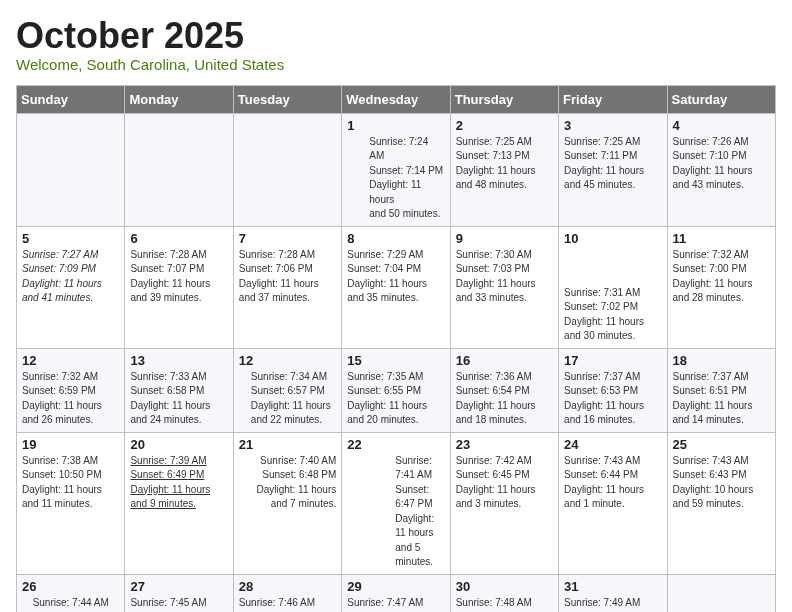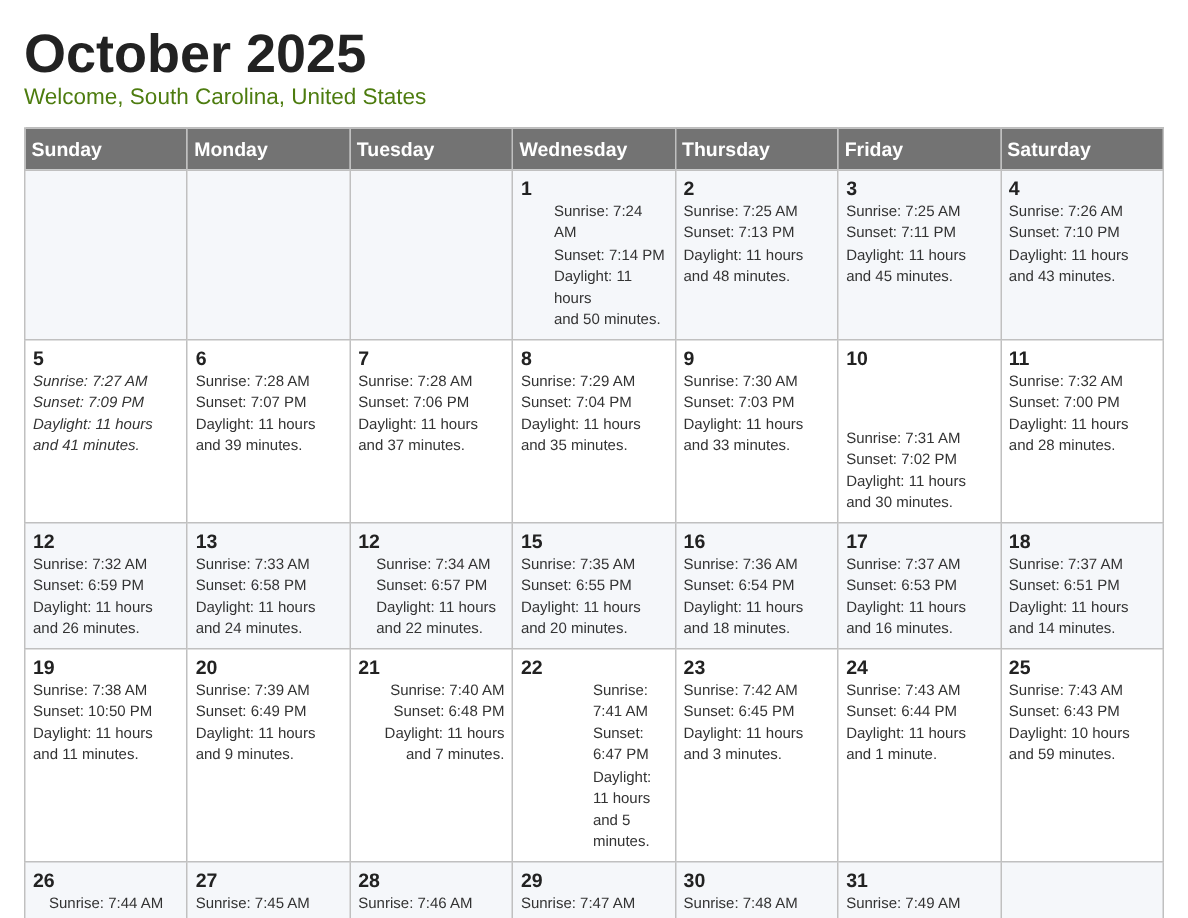--- a/index.html
+++ b/index.html
@@ -242,21 +242,21 @@
       <tr>
         <td>
           <div class="day-number">19</div>
           <div class="day-info" style="white-space: pre-line;">Sunrise: 7:38 AM
 Sunset: 10:50 PM
 Daylight: 11 hours
 and 11 minutes.</div>
         </td>
         <td>
           <div class="day-number">20</div>
-          <div class="day-info" style="white-space: pre-line;">Sunrise: 7:39 AM
+          <div class="day-info" style="white-space: pre-line; text-decoration: underline;">Sunrise: 7:39 AM
 Sunset: 6:49 PM
 Daylight: 11 hours
 and 9 minutes.</div>
         </td>
         <td>
           <div class="day-number">21</div>
           <div class="day-info" style="white-space: pre-line; text-align: right;">Sunrise: 7:40 AM
 Sunset: 6:48 PM
 Daylight: 11 hours
 and 7 minutes.</div>

